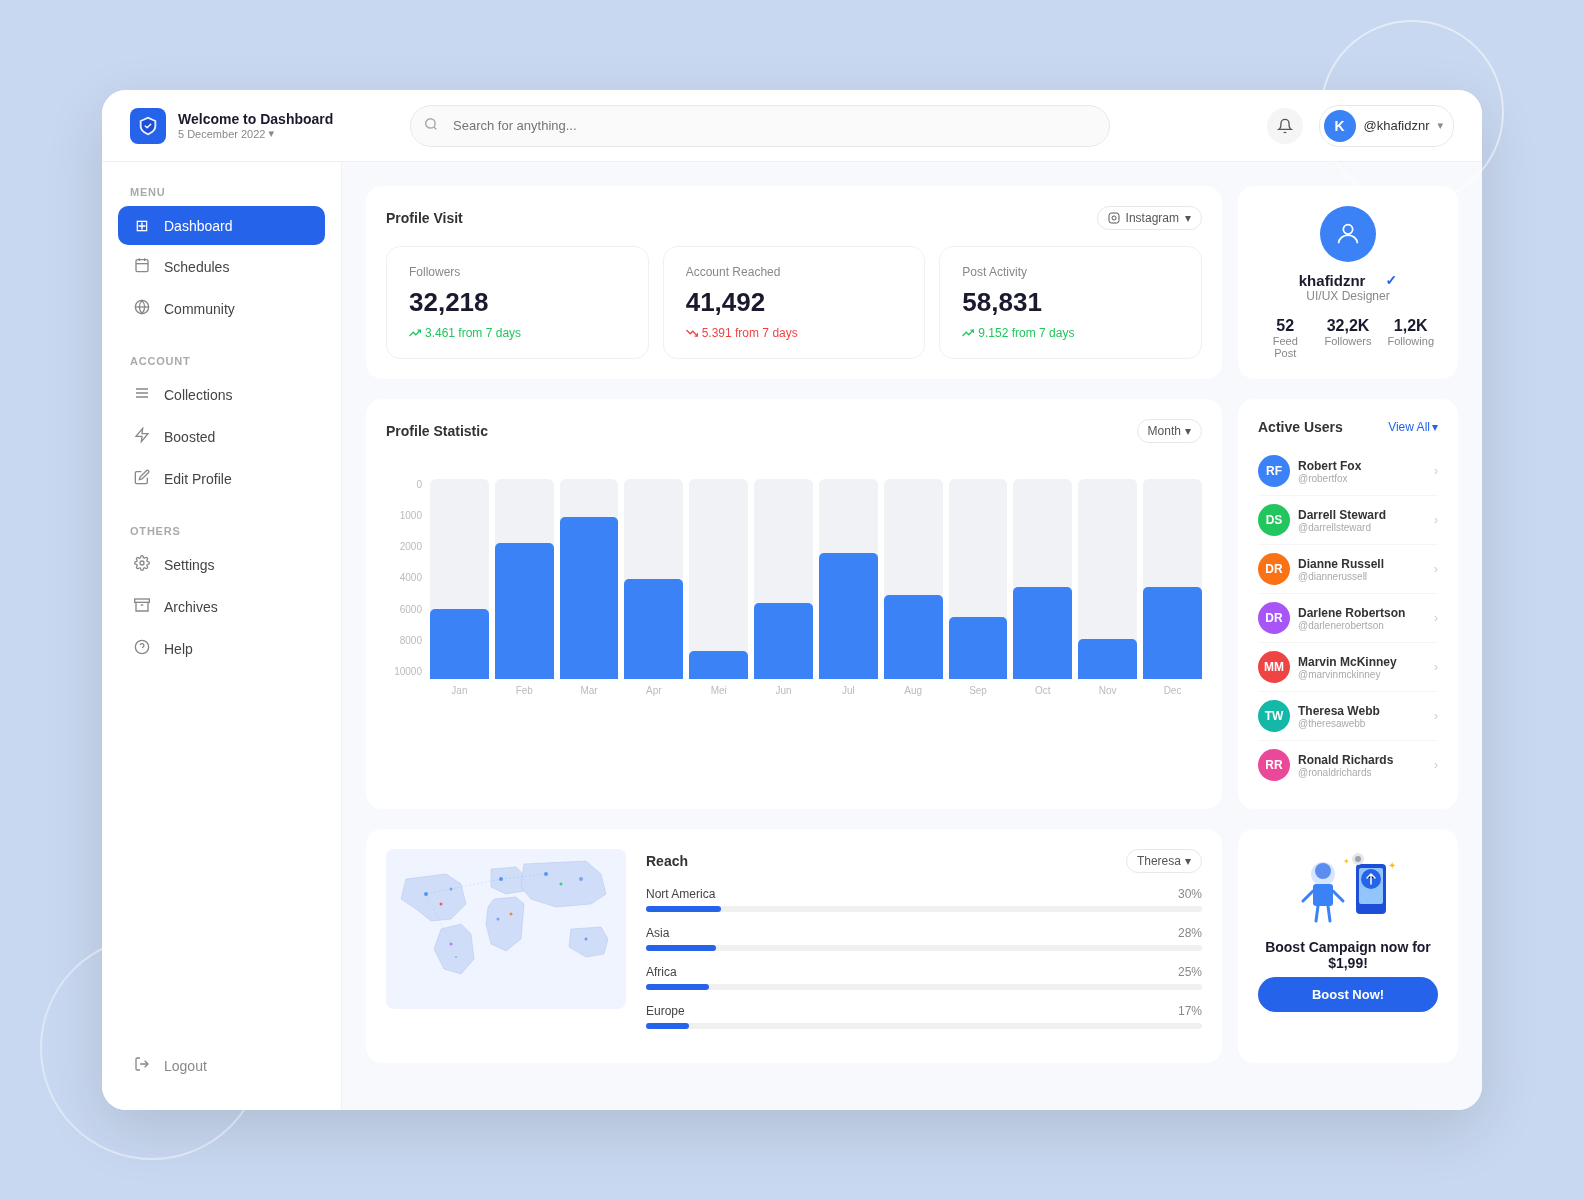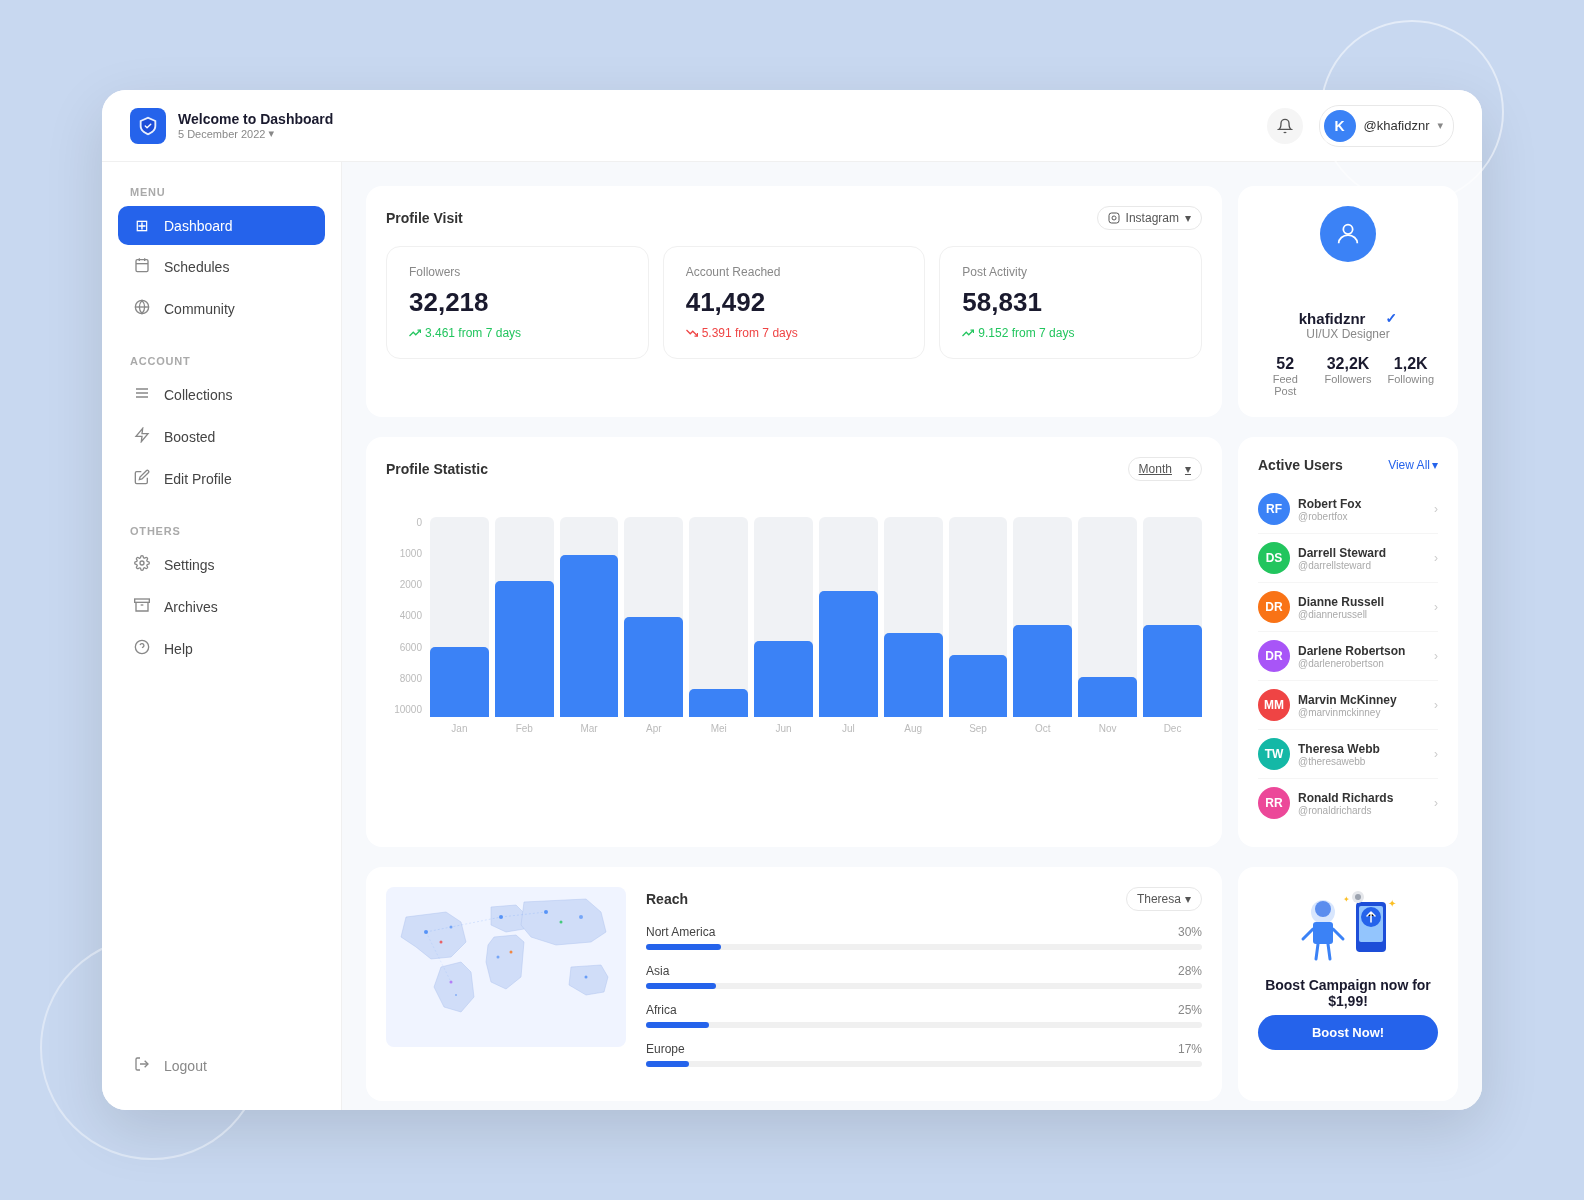--- a/index.html
+++ b/index.html
@@ -250,21 +250,21 @@
       width: 56px; height: 56px;
       border-radius: 50%;
       background: #5b8dee;
       overflow: hidden;
       margin-bottom: 10px;
       display: flex; align-items: center; justify-content: center;
       font-size: 22px; color: #fff; font-weight: 700;
     }
     .profile-name {
       font-size: 15px; font-weight: 700; color: #1a1a2e;
-      display: flex; align-items: flex-start; gap: 20px; margin-top: 38px;
+      display: flex; align-items: flex-start; gap: 20px;
     }
     .verified-badge { color: #2563eb; font-size: 14px; }
     .profile-role { font-size: 12px; color: #888; margin-bottom: 14px; }
     .profile-stats { display: flex; gap: 16px; justify-content: center; width: 100%; }
     .profile-stat { display: flex; flex-direction: column; align-items: center; }
     .ps-value { font-size: 16px; font-weight: 700; color: #1a1a2e; }
     .ps-label { font-size: 11px; color: #888; }
 
     
     .middle-row { display: flex; gap: 16px; }
@@ -281,21 +281,21 @@
       justify-content: space-between;
       margin-bottom: 16px;
     }
     .chart-title { font-size: 14px; font-weight: 600; color: #333; }
     .period-select {
       font-size: 12px; color: #555;
       cursor: pointer;
       padding: 4px 10px;
       border: 1px solid #e8e8e8;
       border-radius: 20px;
-      display: flex; align-items: center; gap: 13px; text-decoration: underline;
+      display: flex; align-items: center; gap: 4px;
     }
     .y-axis {
       display: flex;
       flex-direction: column-reverse;
       justify-content: space-between;
       height: 200px;
       margin-right: 8px;
       padding-bottom: 2px;
     }
     .y-label { font-size: 10px; color: #bbb; text-align: right; min-width: 36px; }
@@ -471,20 +471,29 @@
       </div>
       <div class="brand-text">
         <span class="brand-title">Welcome to Dashboard</span>
         <span class="brand-date">
           <span>5 December 2022</span>
           <span>▾</span>
         </span>
       </div>
     </div>
 
+    <div class="search-bar">
+      <span class="search-icon-wrap">
+        <svg width="14" height="14" viewBox="0 0 24 24" fill="none" stroke="#aaa" stroke-width="2.5">
+          <circle cx="11" cy="11" r="8"></circle>
+            <line x1="21" y1="21" x2="16.65" y2="16.65"></line>
+        </svg>
+      </span>
+      <input type="text" placeholder="Search for anything..." style="">
+    </div>
 
     <div class="topbar-right">
       <button class="notif-btn">
         <svg width="16" height="16" viewBox="0 0 24 24" fill="none" stroke="#555" stroke-width="2">
           <path d="M18 8A6 6 0 0 0 6 8c0 7-3 9-3 9h18s-3-2-3-9"></path>
           <path d="M13.73 21a2 2 0 0 1-3.46 0"></path>
         </svg>
       </button>
       <div class="user-badge">
         <div class="user-avatar av-blue">K</div>

